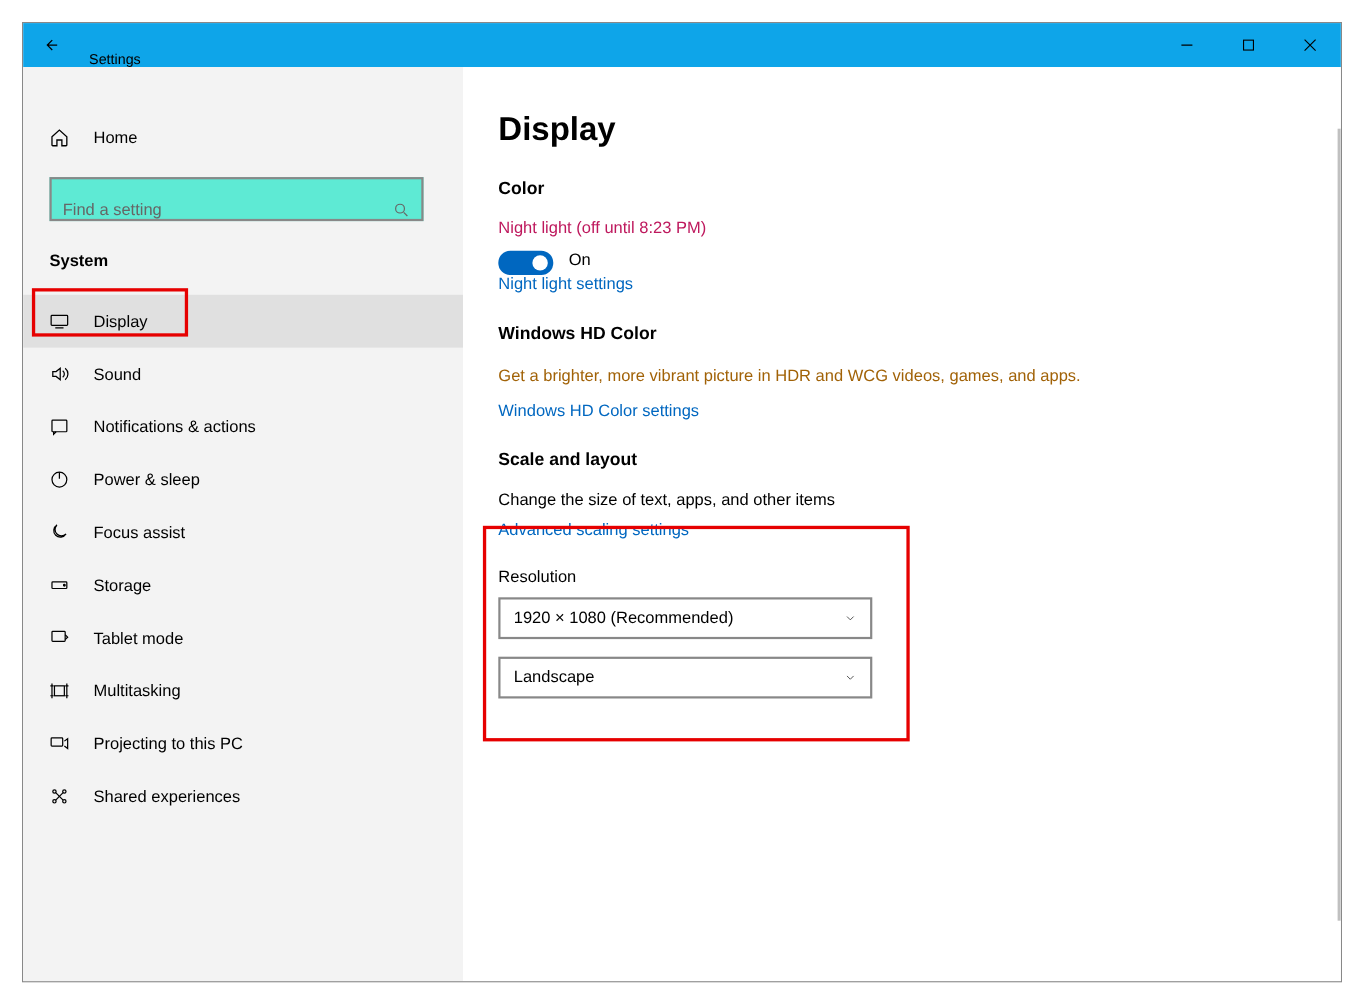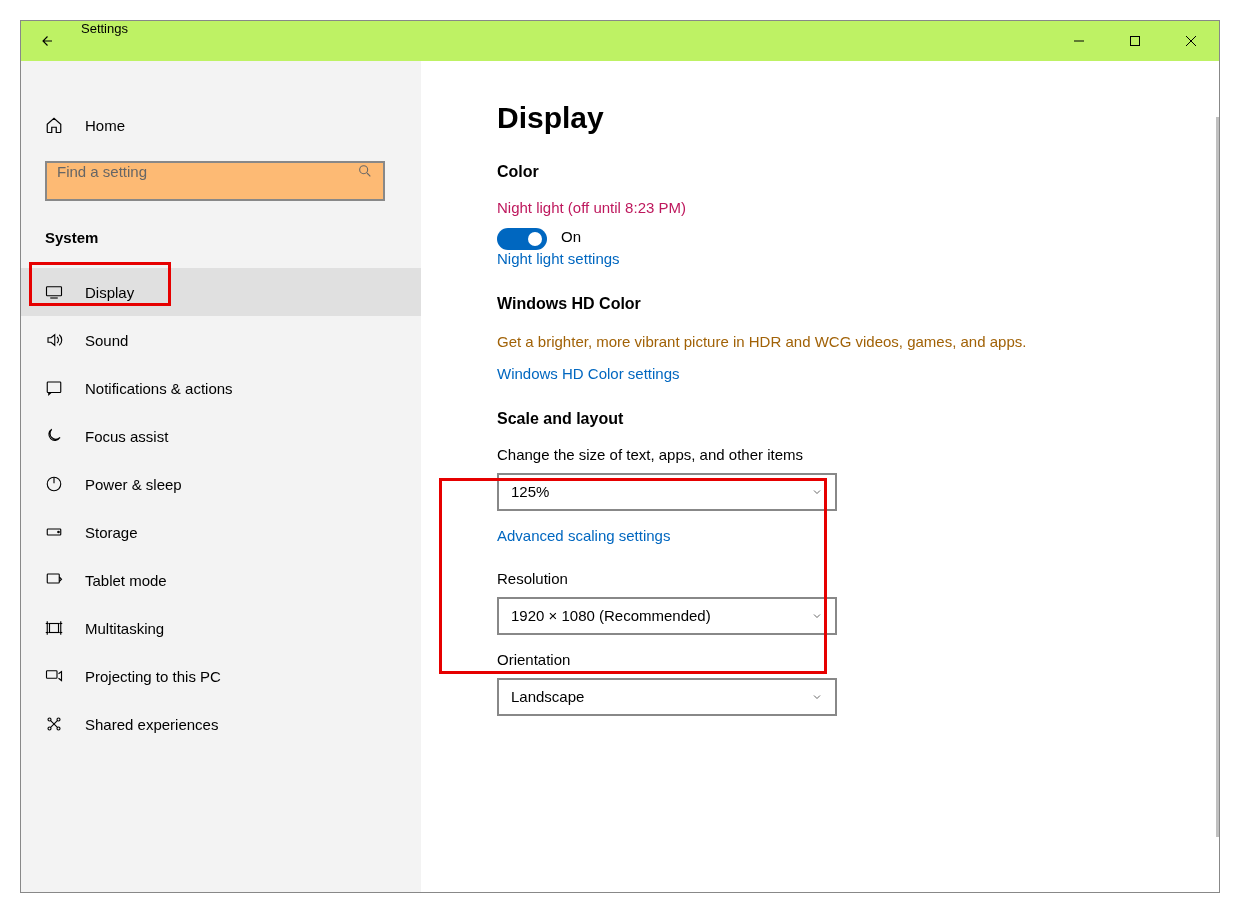--- a/index.html
+++ b/index.html
@@ -17,22 +17,22 @@
     margin: 20px;
     border: 1px solid #888;
     display: flex;
     flex-direction: column;
     overflow: hidden;
     position: relative;
   }
   .titlebar {
     height: 40px;
     display: flex;
-    align-items: flex-start;
-    background: #bef264;
+    align-items: flex-end;
+    background: #0ea5e9;
   }
   .titlebar .back {
     width: 50px;
     display: flex;
     align-items: center;
     justify-content: center;
     height: 100%;
     cursor: pointer;
   }
   .titlebar .app-title {
@@ -46,21 +46,20 @@
     height: 40px;
     display: flex;
     align-items: center;
     justify-content: center;
     cursor: pointer;
   }
   .content {
     flex: 1;
     display: flex;
     overflow: hidden;
-    gap: 44px;
   }
   .sidebar {
     width: 400px;
     background: #f3f3f3;
     padding-top: 40px;
     position: relative;
   }
   .home-row, .nav-item {
     display: flex;
     align-items: center;
@@ -81,23 +80,23 @@
     background: #e0e0e0;
   }
   .search-wrap {
     padding: 12px 24px 8px 24px;
   }
   .search-box {
     width: 340px;
     height: 40px;
     border: 2px solid #888;
     display: flex;
-    align-items: flex-start;
+    align-items: flex-end;
     padding: 0 10px;
-    background: #fdba74;
+    background: #5eead4;
   }
   .search-box input {
     flex: 1;
     border: none;
     outline: none;
     font-size: 15px;
     background: transparent;
     color: #555;
   }
   .search-box input::placeholder { color: #666; }
@@ -301,33 +300,33 @@
               <svg width="18" height="18" viewBox="0 0 24 24" fill="none" stroke="#000" stroke-width="1.5">
                 <rect x="3" y="4" width="18" height="14" rx="1"></rect>
                 <path d="M8 18l-3 3v-3"></path>
               </svg>
             </span>
           <span class="label">Notifications &amp; actions</span>
         </div>
         <div class="nav-item">
           <span class="icon">
               <svg width="18" height="18" viewBox="0 0 24 24" fill="none" stroke="#000" stroke-width="1.5">
-                <path d="M20 14A8 8 0 119 3a6 6 0 0011 11z"></path>
-              </svg>
-            </span>
-          <span class="label">Focus assist</span>
-        </div>
-        <div class="nav-item">
-          <span class="icon">
-              <svg width="18" height="18" viewBox="0 0 24 24" fill="none" stroke="#000" stroke-width="1.5">
                 <circle cx="12" cy="12" r="9"></circle>
                 <line x1="12" y1="3" x2="12" y2="11"></line>
               </svg>
             </span>
           <span class="label">Power &amp; sleep</span>
+        </div>
+        <div class="nav-item">
+          <span class="icon">
+              <svg width="18" height="18" viewBox="0 0 24 24" fill="none" stroke="#000" stroke-width="1.5">
+                <path d="M20 14A8 8 0 119 3a6 6 0 0011 11z"></path>
+              </svg>
+            </span>
+          <span class="label">Focus assist</span>
         </div>
         <div class="nav-item">
           <span class="icon">
               <svg width="18" height="18" viewBox="0 0 24 24" fill="none" stroke="#000" stroke-width="1.5">
                 <rect x="3" y="8" width="18" height="8" rx="1"></rect>
                 <circle cx="18" cy="12" r="1" fill="#000"></circle>
               </svg>
             </span>
           <span class="label">Storage</span>
         </div>
@@ -391,41 +390,32 @@
         <div class="toggle-label">On</div>
       </div>
       <a class="link">Night light settings</a>
 
       <h2>Windows HD Color</h2>
       <div class="desc">Get a brighter, more vibrant picture in HDR and WCG videos, games, and apps.</div>
       <a class="link">Windows HD Color settings</a>
 
       <h2>Scale and layout</h2>
       <div class="field-label">Change the size of text, apps, and other items</div>
-      <div class="select">
-        <span>125%</span>
-        <span class="chev">
-            <svg width="12" height="12" viewBox="0 0 24 24" fill="none" stroke="#333" stroke-width="1.5">
-              <path d="M6 9l6 6 6-6"></path>
-            </svg>
-          </span>
-      </div>
       <a class="link">Advanced scaling settings</a>
 
       <div class="field-label">Resolution</div>
       <div class="select">
         <span>1920 × 1080 (Recommended)</span>
         <span class="chev">
             <svg width="12" height="12" viewBox="0 0 24 24" fill="none" stroke="#333" stroke-width="1.5">
               <path d="M6 9l6 6 6-6"></path>
             </svg>
           </span>
       </div>
 
-      <div class="field-label">Orientation</div>
       <div class="select">
         <span>Landscape</span>
         <span class="chev">
             <svg width="12" height="12" viewBox="0 0 24 24" fill="none" stroke="#333" stroke-width="1.5">
               <path d="M6 9l6 6 6-6"></path>
             </svg>
           </span>
       </div>
 
       <div class="scrollbar"></div>

